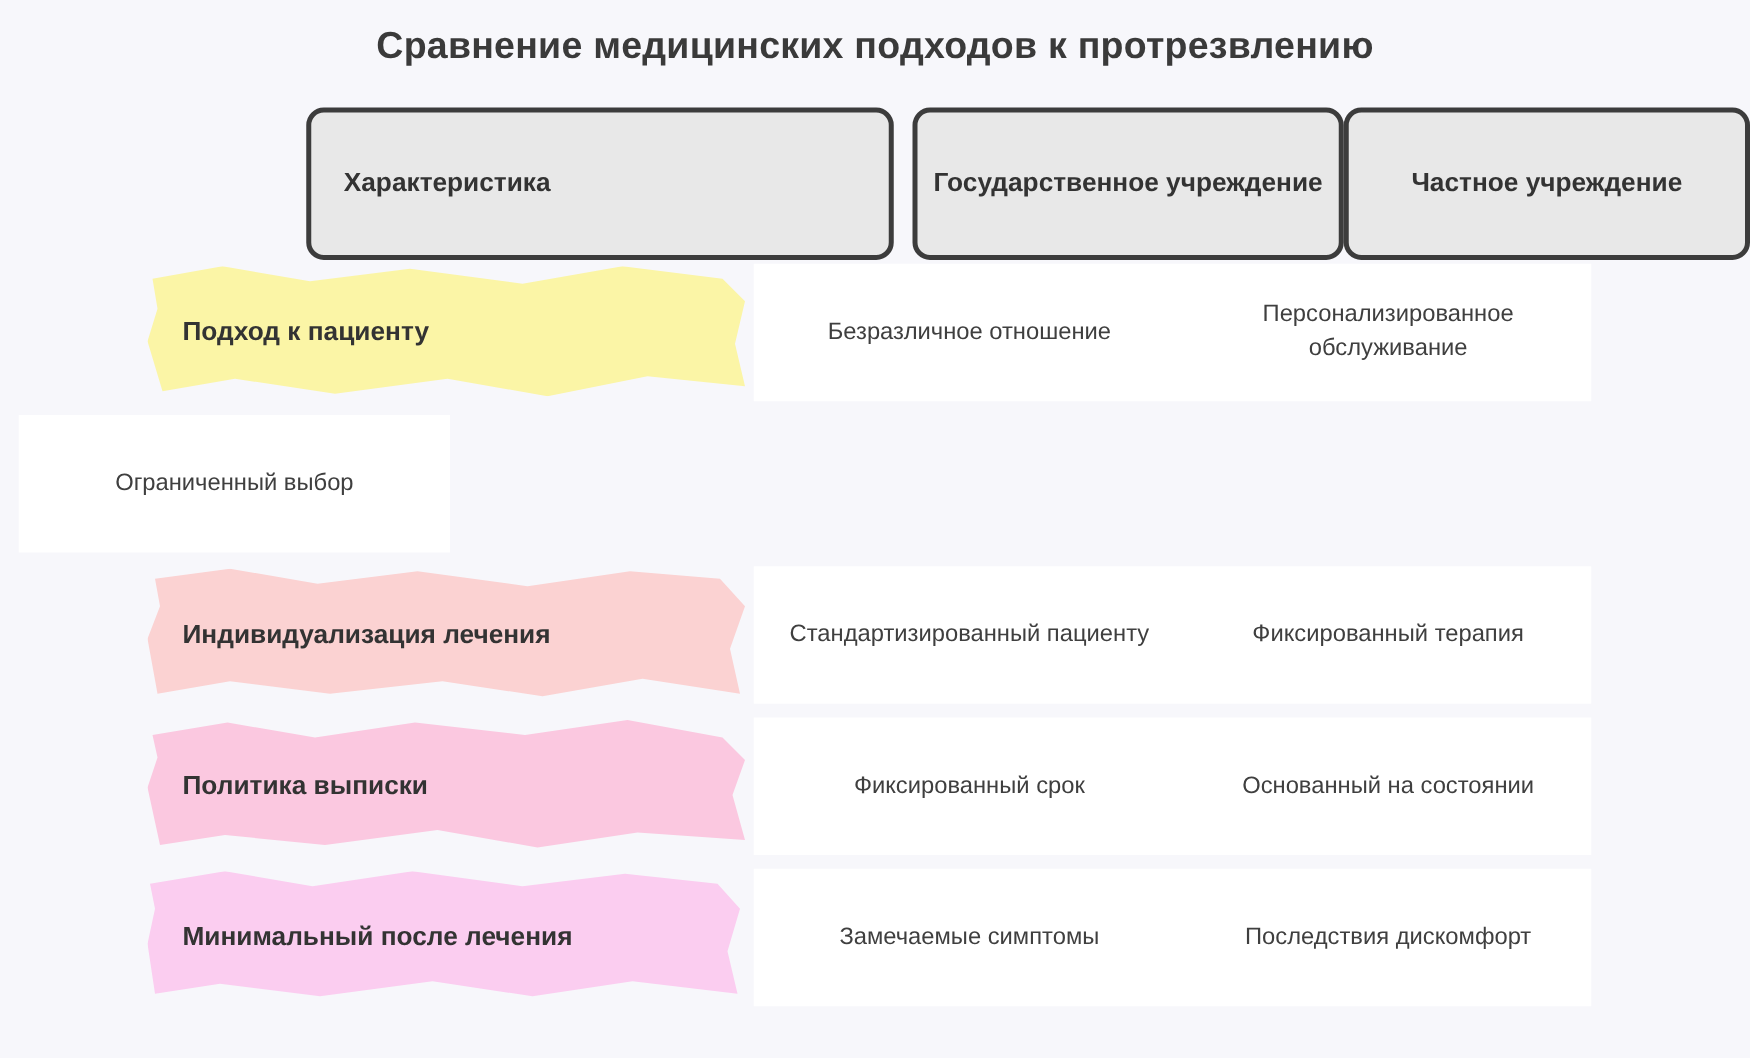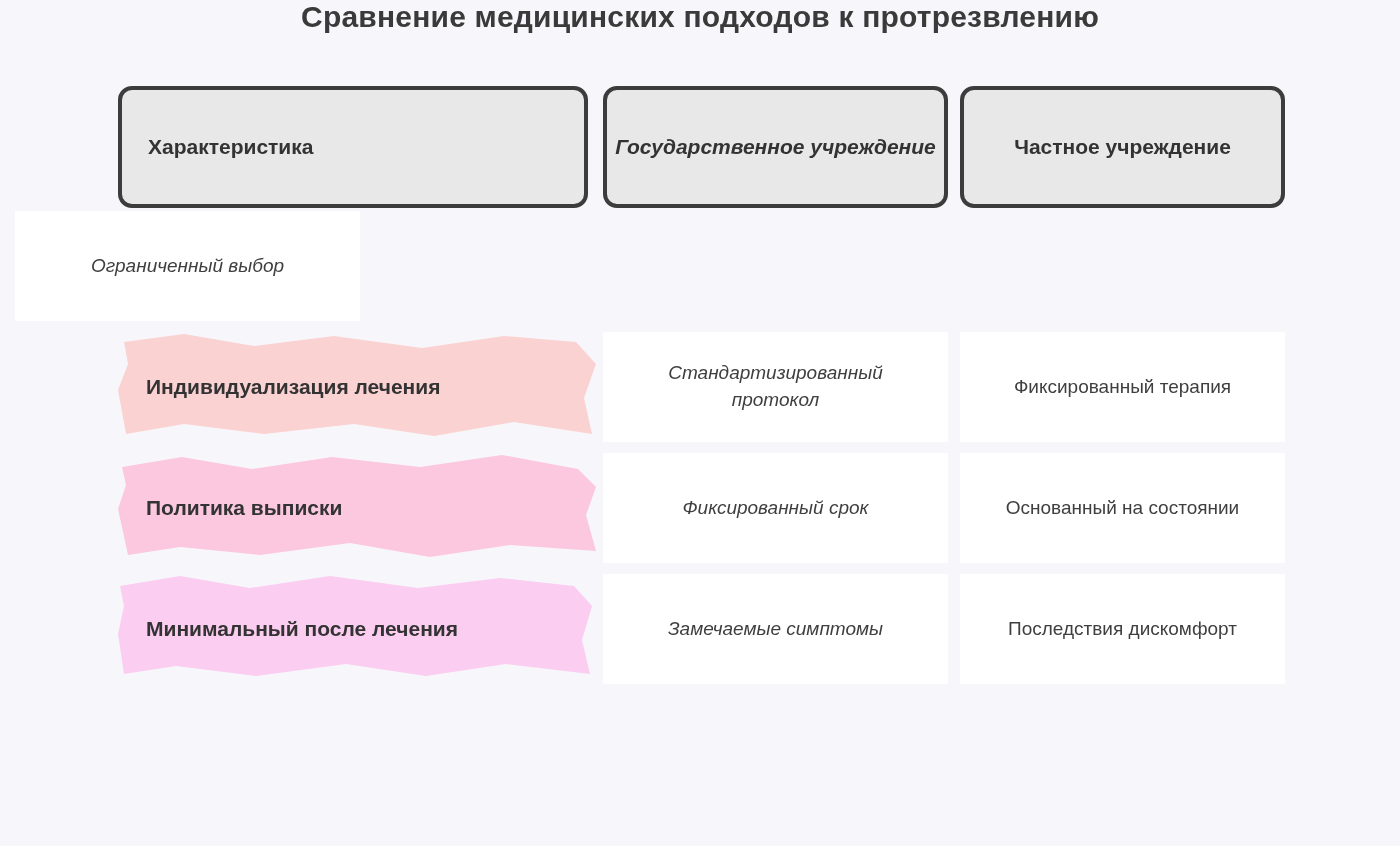--- a/index.html
+++ b/index.html
@@ -14,21 +14,21 @@
     color: #333333;
     overflow: hidden;
     position: relative;
   }
 
   .page-title {
     text-align: center;
     font-size: 30px;
     font-weight: bold;
     color: #3a3a3a;
-    padding-top: 0;
+    padding-top: 20px;
     letter-spacing: 0.2px;
   }
 
   .table-wrap {
     position: absolute;
     left: 0;
     top: 86px;
     width: 1400px;
   }
 
@@ -41,31 +41,30 @@
   
   .col-feature {
     width: 470px;
     margin-left: 118px;
     position: relative;
   }
   .col-gov {
     width: 345px;
     margin-left: 15px;
     position: relative;
-    font-style: italic;
   }
   .col-priv {
     width: 325px;
-    margin-left: 12px;
     position: relative;
   }
 
   
   .header-row {
     height: 116px;
+    justify-content: flex-end;
   }
   .hdr {
     box-sizing: border-box;
     background: #e8e8e8;
     border: 4px solid #3c3c3c;
     border-radius: 14px;
     display: flex;
     align-items: center;
     height: 122px;
   }
@@ -162,20 +161,42 @@
         <span>Государственное учреждение</span>
       </div>
     </div>
     <div class="col-priv">
       <div class="hdr hdr-center">
         <span>Частное учреждение</span>
       </div>
     </div>
   </div>
 
+  <div class="row body-row">
+    <div class="col-feature">
+      <div class="feature-cell">
+        <svg class="feature-bg" viewBox="0 0 478 104" preserveAspectRatio="none">
+          <polygon points="4,10 60,0 130,12 210,2 300,14 380,0 460,10 478,28 470,62 478,96 400,88 320,104 240,90 150,102 70,90 12,100 0,60 8,34" fill="#fbf5a6"></polygon>
+        </svg>
+        <span>Подход к пациенту</span>
+      </div>
+    </div>
+    <div class="col-gov">
+      <div class="value-cell">
+        <div class="value-bg"></div>
+        <span>Безразличное отношение</span>
+      </div>
+    </div>
+    <div class="col-priv">
+      <div class="value-cell">
+        <div class="value-bg"></div>
+        <span>Персонализированное обслуживание</span>
+      </div>
+    </div>
+  </div>
 
   <div class="row body-row">
     <div class="col-gov">
       <div class="value-cell">
         <div class="value-bg"></div>
         <span>Ограниченный выбор</span>
       </div>
     </div>
   </div>
 
@@ -184,21 +205,21 @@
       <div class="feature-cell">
         <svg class="feature-bg" viewBox="0 0 478 104" preserveAspectRatio="none">
           <polygon points="6,8 66,0 136,12 216,2 304,14 386,2 458,8 478,30 466,64 474,100 396,88 316,102 236,90 146,100 66,90 8,100 0,56 10,30" fill="#fbd2d2"></polygon>
         </svg>
         <span>Индивидуализация лечения</span>
       </div>
     </div>
     <div class="col-gov">
       <div class="value-cell">
         <div class="value-bg"></div>
-        <span>Стандартизированный протокол</span>
+        <span>Стандартизированный пациенту</span>
       </div>
     </div>
     <div class="col-priv">
       <div class="value-cell">
         <div class="value-bg"></div>
         <span>Фиксированный терапия</span>
       </div>
     </div>
   </div>
 

